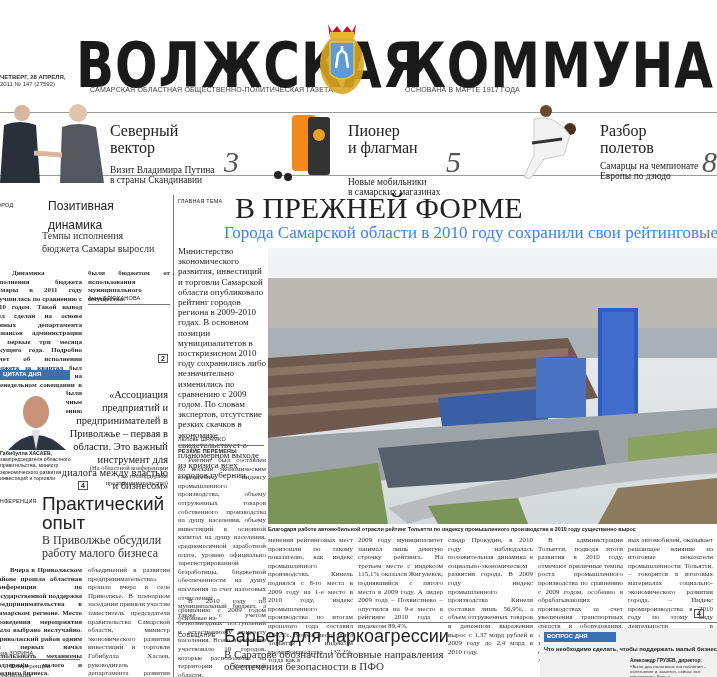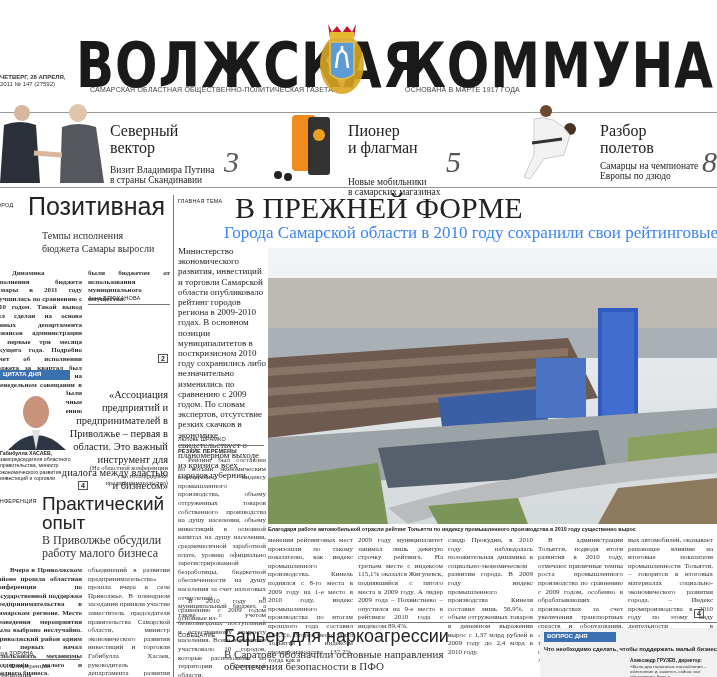--- a/index.html
+++ b/index.html
@@ -1,21 +1,21 @@
 <!DOCTYPE html>
 <html><head>
 <meta charset="utf-8">
 <style>
 *{box-sizing:border-box;margin:0;padding:0}
 body{width:717px;height:677px;overflow:hidden;background:#fff;font-family:"Liberation Serif",serif;color:#222;position:relative}
 .abs{position:absolute}
 .masthead-title{font-family:"DejaVu Sans",sans-serif;font-weight:bold;font-size:50px;letter-spacing:1px;color:#1a1a1a;transform:scaleY(1.25);transform-origin:top left;line-height:1}
 .small-caps{font-size:7px;letter-spacing:0.2px;color:#444;font-family:Liberation Sans, sans-serif}
 .date{font-family:"Liberation Sans",sans-serif;font-size:6px;color:#333;line-height:1.2}
-.promo-bar{left:0;top:112px;width:717px;height:76px;border-top:1.5px solid #999;border-bottom:1.5px solid #999}
+.promo-bar{left:0;top:112px;width:717px;height:64px;border-top:1.5px solid #999;border-bottom:1.5px solid #999}
 .promo-title{font-size:16px;line-height:1.05;color:#222}
 .promo-sub{font-size:9.5px;line-height:1.1;color:#222}
 .promo-num{font-size:30px;font-style:italic;color:#555;font-weight:normal}
 .rubric{font-family:"Liberation Sans",sans-serif;font-size:5.5px;text-transform:uppercase;color:#222;letter-spacing:0.2px}
 .sans-head{font-family:"Liberation Sans",sans-serif;color:#222}
 .body-text{font-size:7px;line-height:8.6px;color:#333;text-align:justify}
 .body-bold{font-weight:bold}
 .divider-v{background:#777;width:1px}
 .divider-h{background:#777;height:1px}
 .badge{display:inline-block;border:1px solid #555;font-family:"Liberation Sans",sans-serif;font-size:7px;padding:0 2px;font-weight:bold}
@@ -95,22 +95,23 @@
     <div class="promo-sub" style="margin-top:4px">Самарцы на чемпионате</div>
     <div class="promo-sub">Европы по дзюдо</div>
   </div>
   <div class="abs promo-num" style="left:702px;top:32px">8</div>
 </div>
 
 <div class="abs divider-v" style="left:173px;top:195px;height:482px"></div>
 
 <div class="abs" style="left:0;top:195px;width:170px;height:170px">
   <div class="abs rubric" style="left:-6px;top:7px">ГОРОД</div>
-  <div class="abs sans-head" style="left:28px;top:2px;font-size:25px;line-height:19px">
+  <div class="abs sans-head" style="left:48px;top:2px;font-size:12px;line-height:19px">
     <div>Позитивная</div>
+    <div>динамика</div>
   </div>
   <div class="abs" style="left:42px;top:34px;font-size:10px;line-height:13px;color:#333">
     <div>Темпы исполнения</div>
     <div>бюджета Самары выросли</div>
   </div>
   <div class="abs body-text body-bold" style="left:-8px;top:74px;width:90px;text-indent:20px">Динамика исполнения бюджета Самары в 2011 году улучшилась по сравнению с 2010 годом. Такой вывод был сделан на основе данных департамента финансов администрации за первые три месяца текущего года. Подробно отчет об исполнении бюджета за квартал был представлен вчера на еженедельном совещании в мэрии. Там же были подведены промежуточные итоги работы по получению при-</div>
   <div class="abs body-text" style="left:88px;top:74px;width:82px;font-weight:bold">были бюджетом от использования муниципального имущества.</div>
   <div class="abs rubric" style="left:88px;top:100px;text-transform:none;border-bottom:1px solid #777;width:82px;padding-bottom:3px">Анна БРЮХАНОВА</div>
   <div class="abs" style="left:158px;top:152px"><span class="badge">2</span></div>
 </div>

